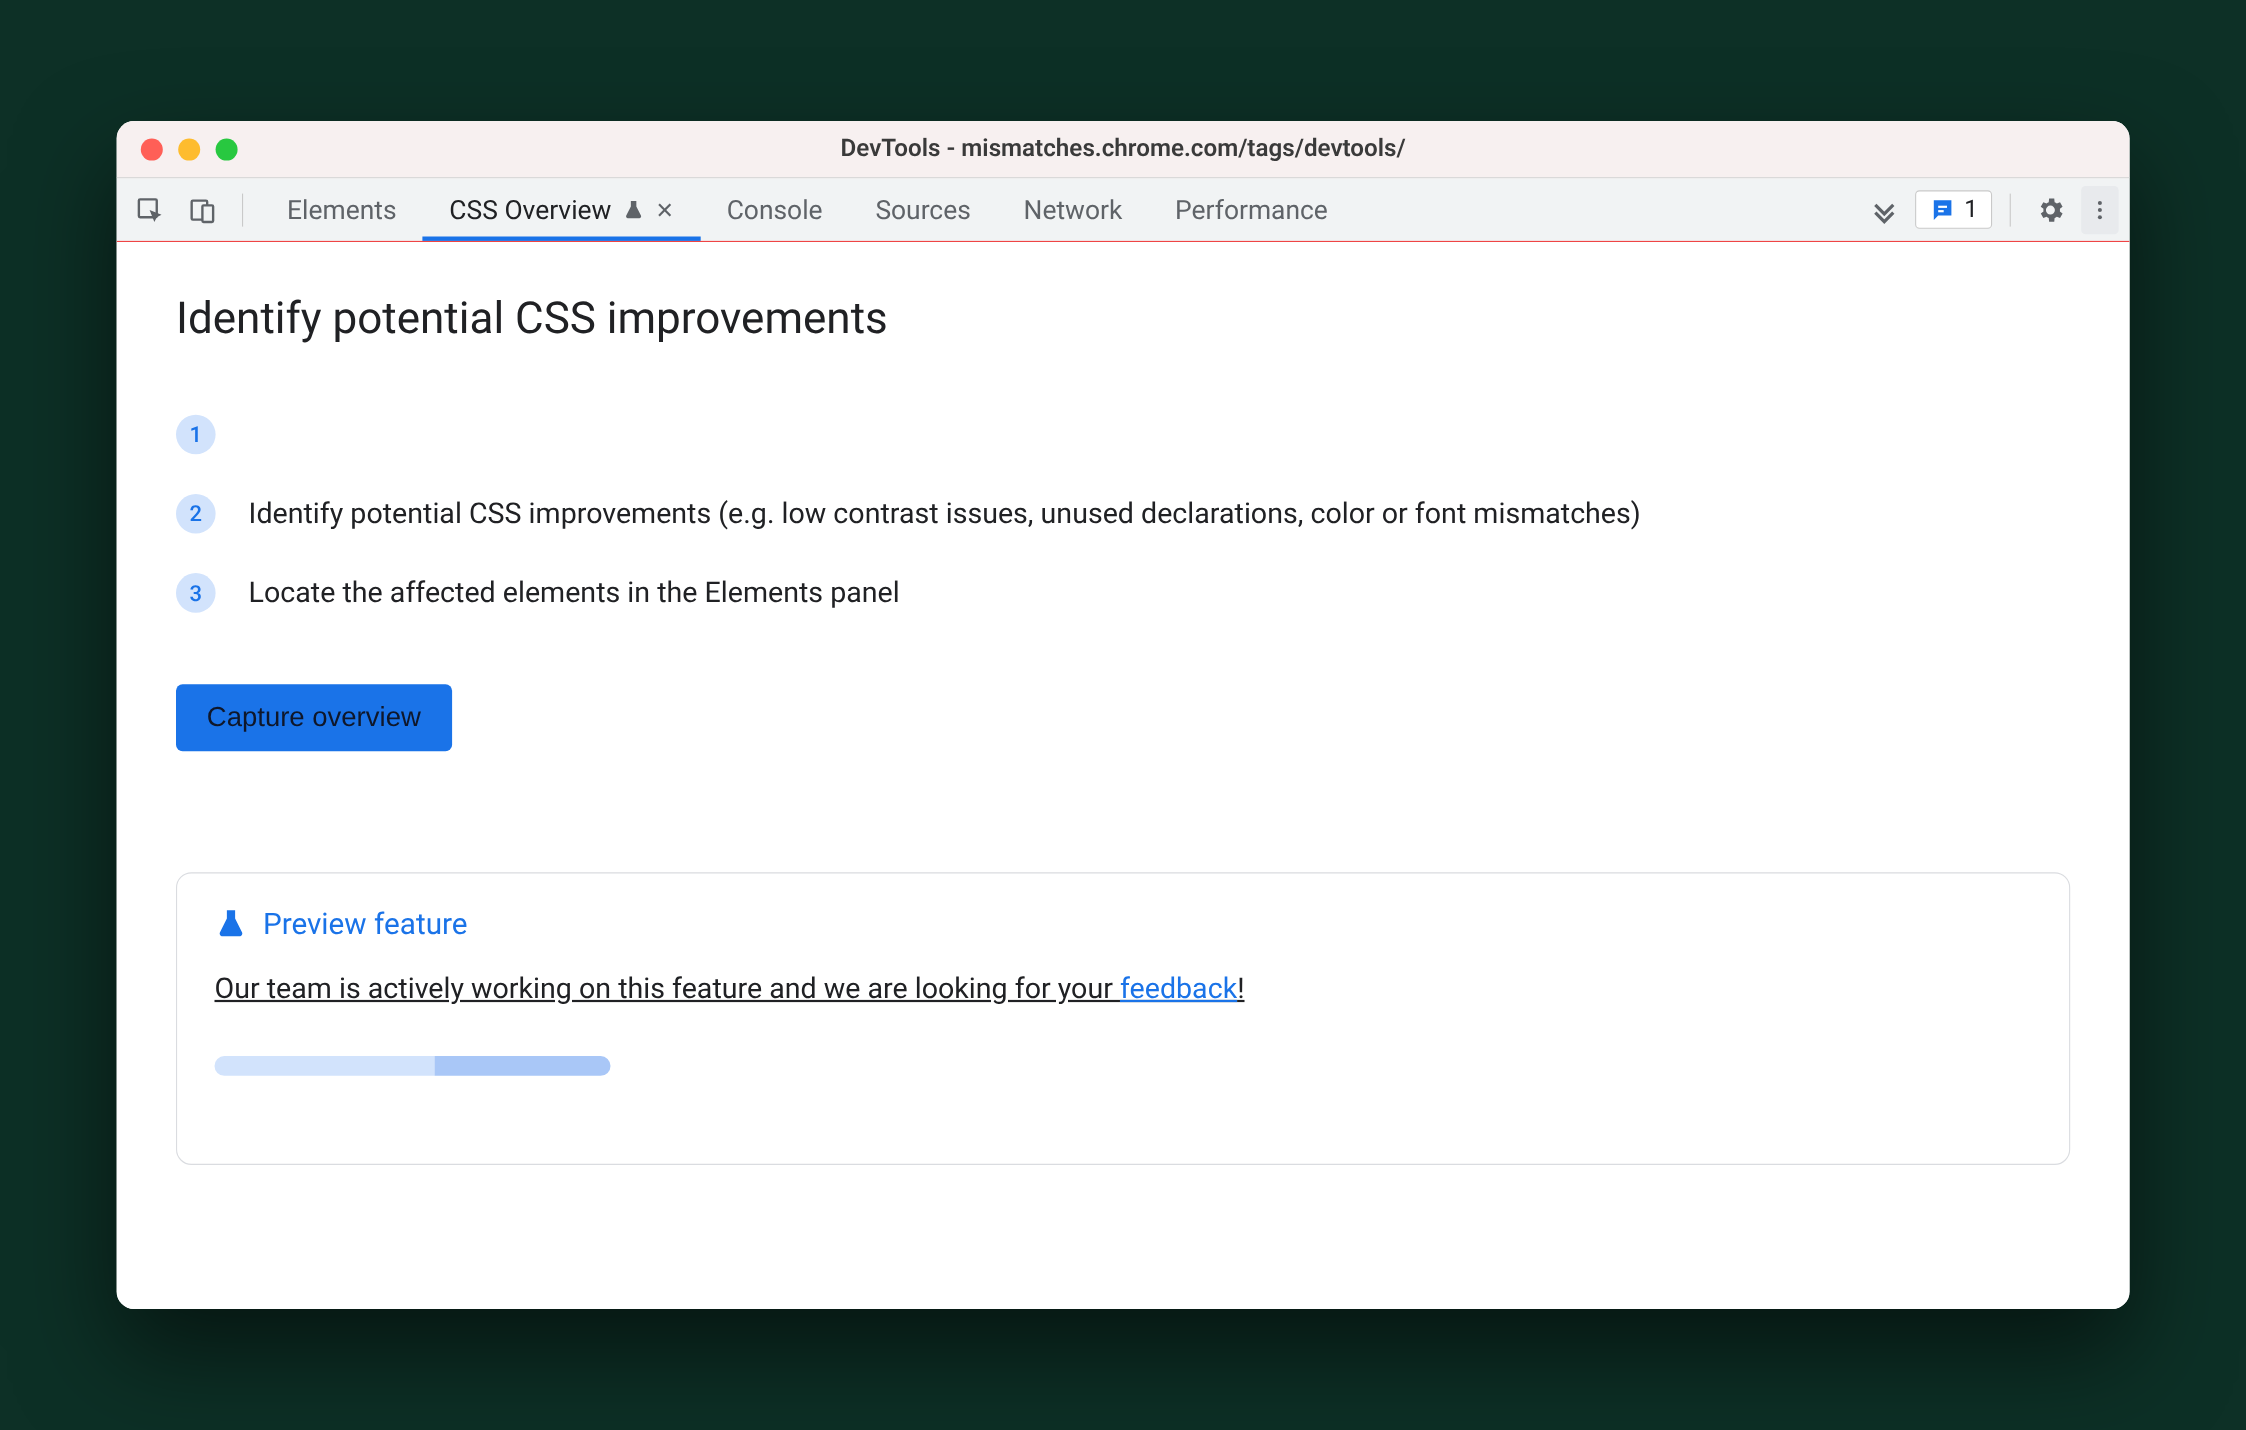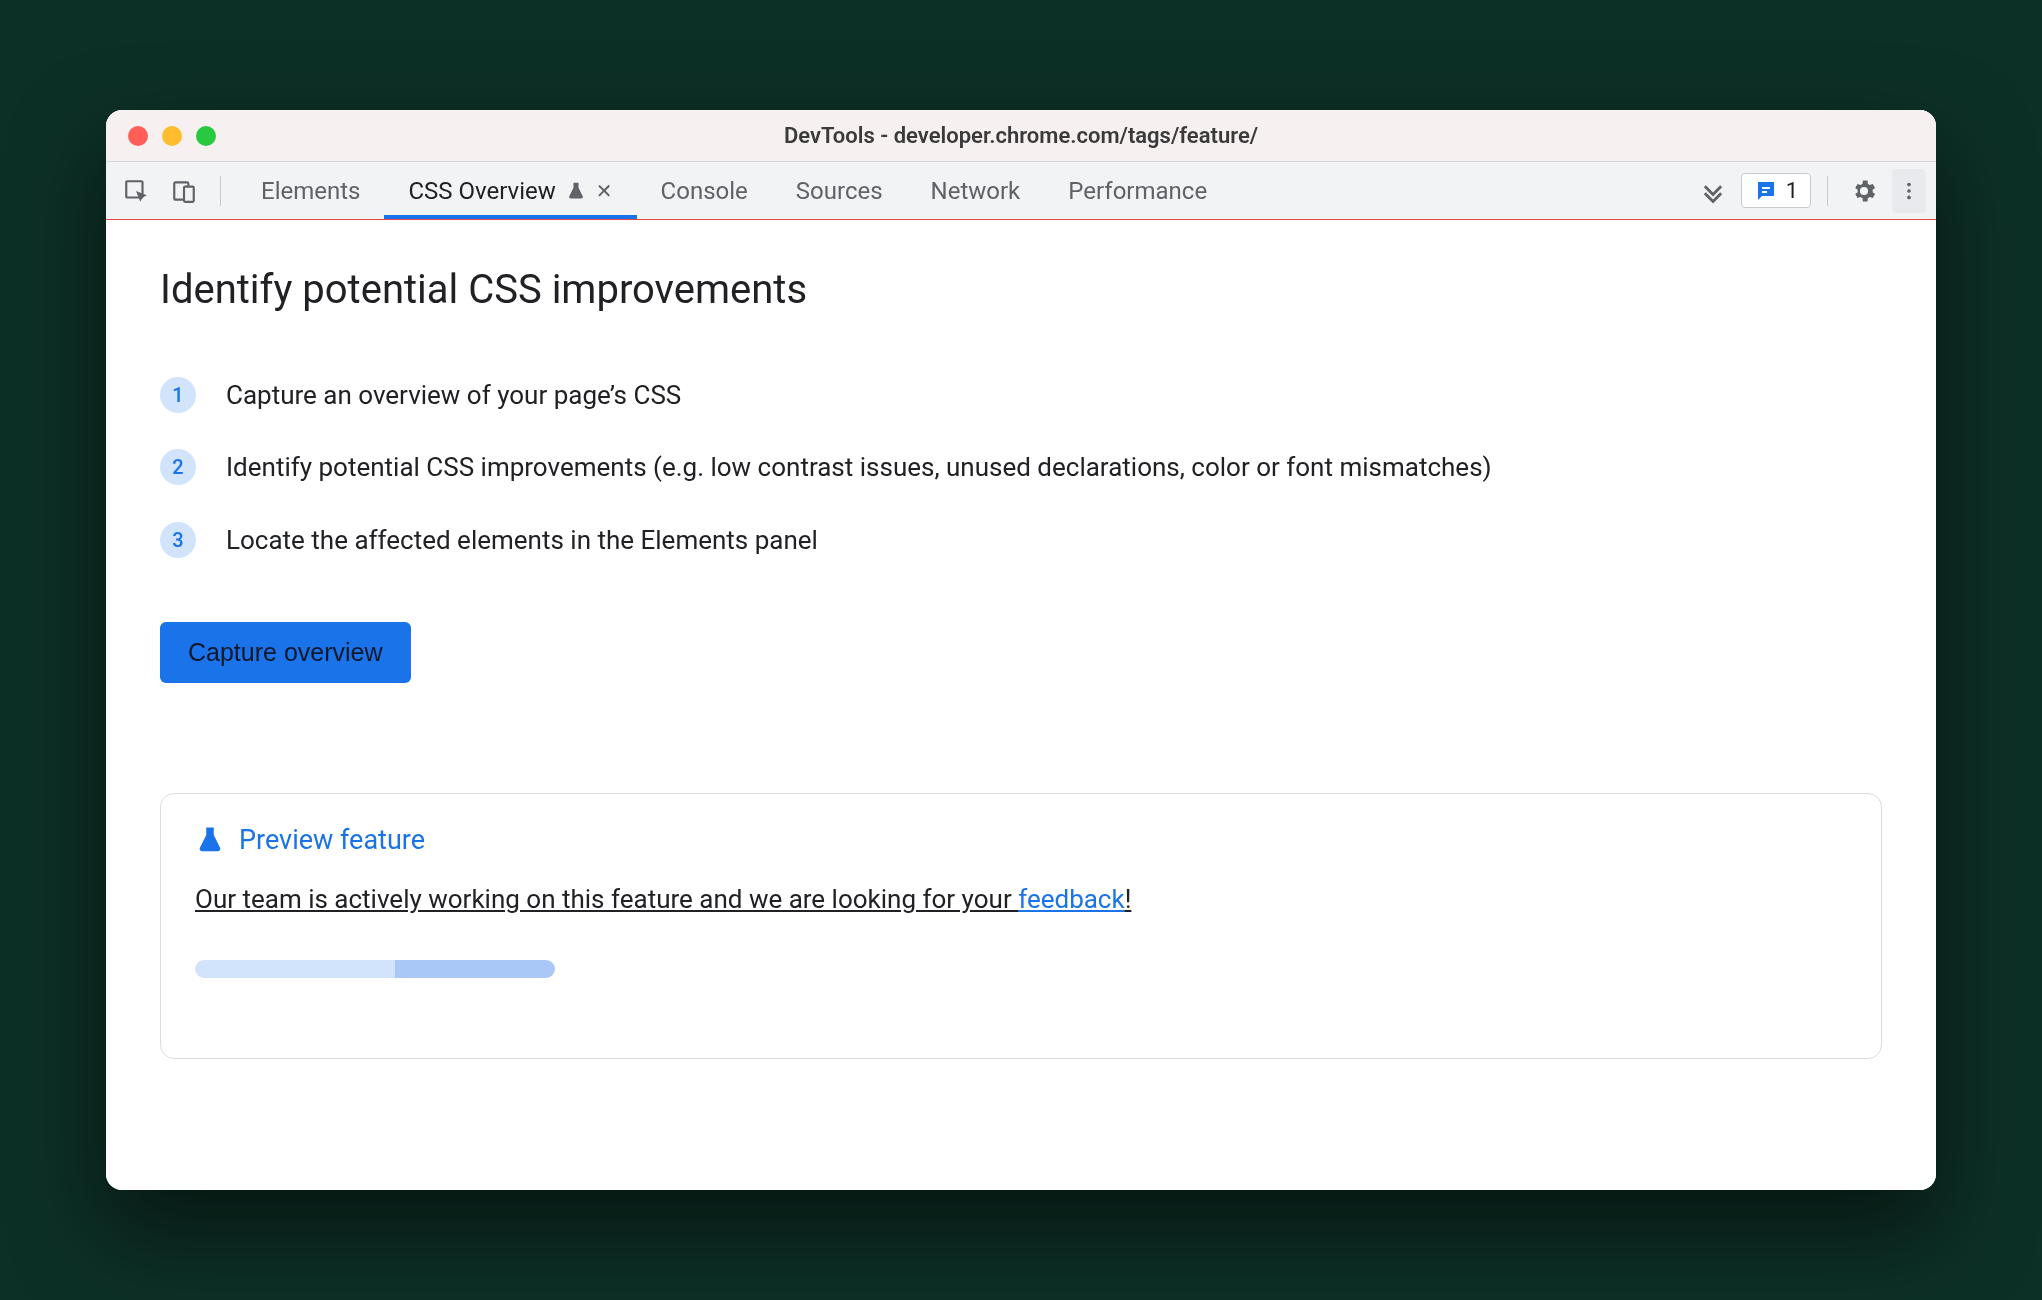--- a/index.html
+++ b/index.html
@@ -114,21 +114,21 @@
 <body>
 
 <div class="window">
 
   <div class="titlebar">
     <div class="traffic">
       <div class="dot red"></div>
       <div class="dot yellow"></div>
       <div class="dot green"></div>
     </div>
-    <div class="title">DevTools - developer.chrome.com/tags/feature/</div>
+    <div class="title">DevTools - mismatches.chrome.com/tags/devtools/</div>
   </div>
 
   <div class="toolbar">
     <div class="tb-icon">
       <svg viewBox="0 0 24 24" fill="none" stroke="#5f6368" stroke-width="2">
         <rect x="3" y="3" width="15" height="15" rx="1"></rect>
         <path d="M12 12 L22 16 L18 18 L16 22 Z" fill="#5f6368" stroke="none"></path>
       </svg>
     </div>
     <div class="tb-icon">
@@ -200,21 +200,20 @@
         </svg>
     </div>
   </div>
 
   <div class="content">
     <h1>Identify potential CSS improvements</h1>
 
     <div class="steps">
       <div class="step">
         <div class="bullet">1</div>
-        <div class="step-text">Capture an overview of your page’s CSS</div>
       </div>
       <div class="step">
         <div class="bullet">2</div>
         <div class="step-text">Identify potential CSS improvements (e.g. low contrast issues, unused declarations, color or font mismatches)</div>
       </div>
       <div class="step">
         <div class="bullet">3</div>
         <div class="step-text">Locate the affected elements in the Elements panel</div>
       </div>
     </div>

